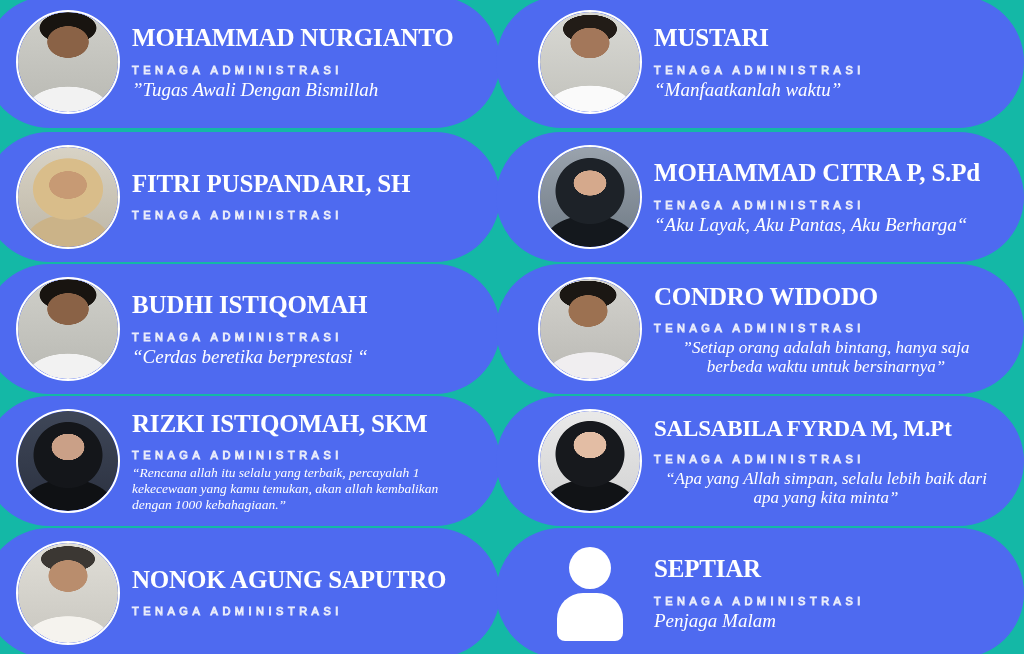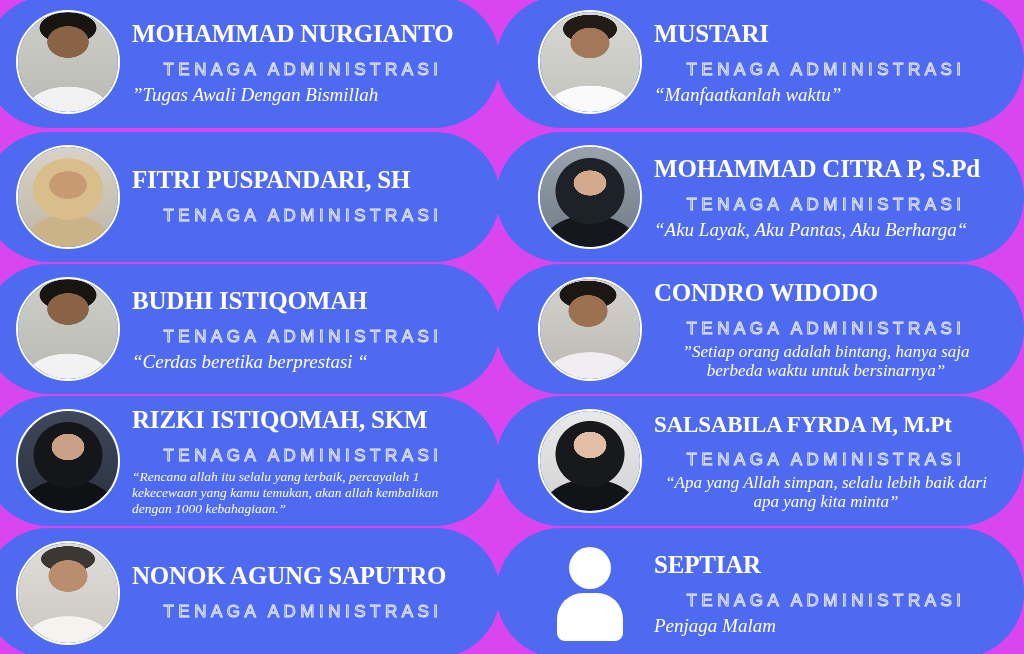--- a/index.html
+++ b/index.html
@@ -12,21 +12,21 @@
   }
 
   body {
     font-family: "Liberation Serif", serif;
   }
 
   #board {
     position: relative;
     width: 1024px;
     height: 654px;
-    background: #d946ef;
+    background: #14b8a6;
   }
 
   .card {
     position: absolute;
     background: #4e6af0;
     border-radius: 90px;
     display: flex;
     align-items: center;
     overflow: hidden;
   }
@@ -150,31 +150,30 @@
     font-size: 25px;
     line-height: 1.05;
     color: #ffffff;
     letter-spacing: -0.2px;
     white-space: nowrap;
   }
   .name.sm { font-size: 23px; }
 
   .role {
     font-family: "Liberation Sans", sans-serif;
-    font-size: 17px;
+    font-size: 11px;
     font-weight: normal;
     letter-spacing: 4.5px;
     line-height: 1.5;
     color: transparent;
     -webkit-text-stroke: 1px #e9ecfb;
     text-shadow: 0 0 0 transparent;
     margin-top: 10px;
     margin-bottom: 1px;
     white-space: nowrap;
-    text-align: center;
   }
 
   .quote {
     font-family: "Liberation Serif", serif;
     font-style: italic;
     font-size: 19px;
     line-height: 1.12;
     color: #ffffff;
   }
   .quote.tiny { font-size: 13.5px; line-height: 1.18; }

